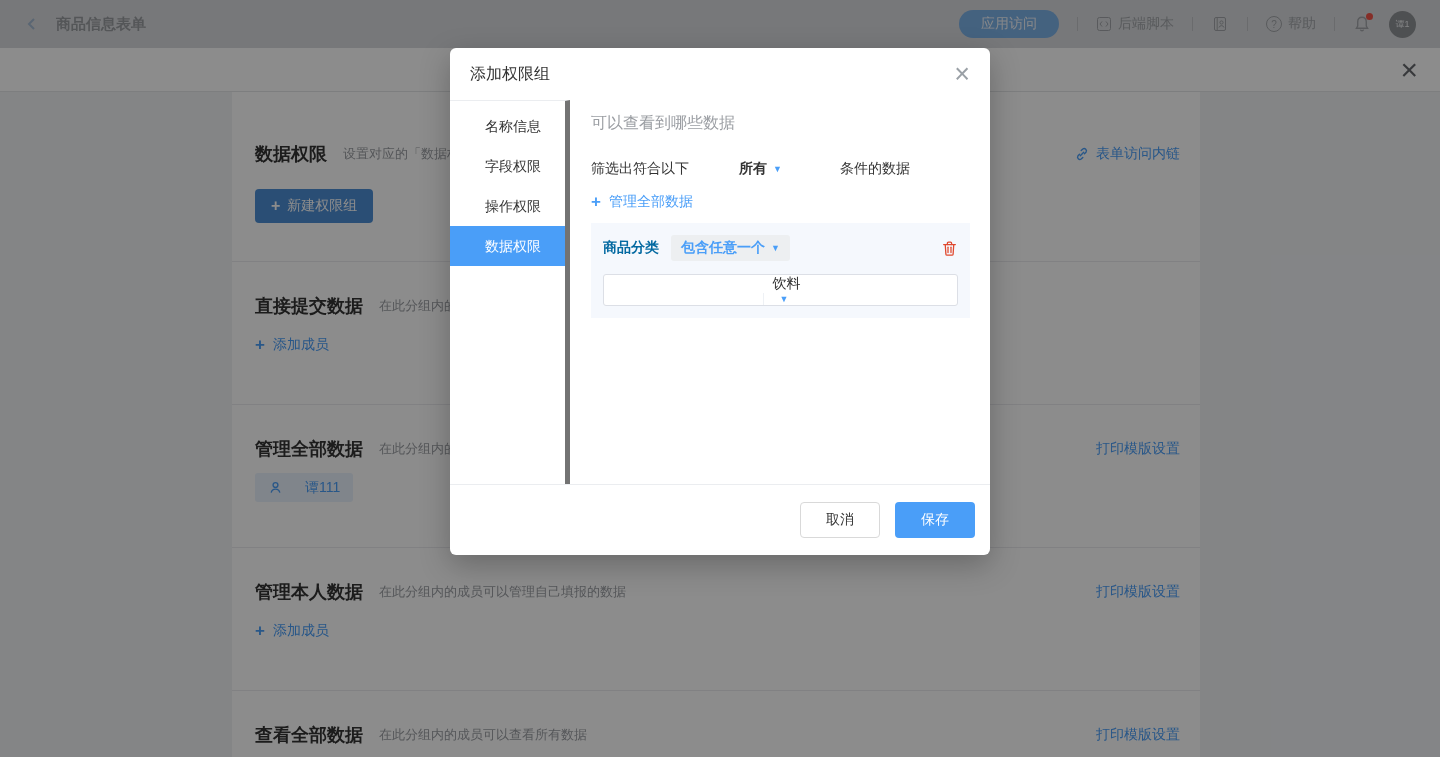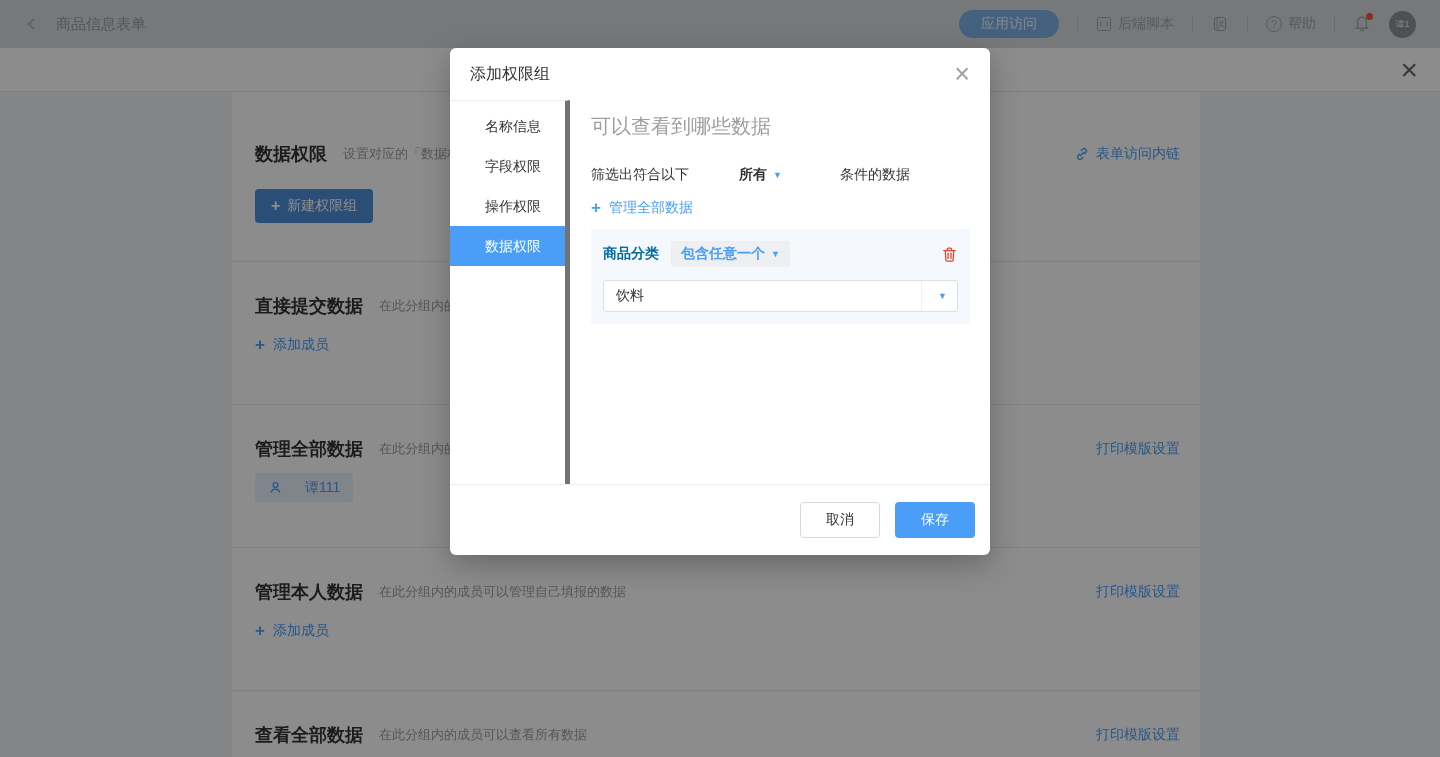--- a/index.html
+++ b/index.html
@@ -2,21 +2,21 @@
 <html><head>
 <meta charset="utf-8">
 <style>
   * { margin:0; padding:0; box-sizing:border-box; }
   html,body { width:1440px; height:757px; overflow:hidden; }
   body { position:relative; font-family:"Liberation Sans","DejaVu Sans",sans-serif; background:#f0f2f5; font-size:14px; }
 
   
   .app-header { position:absolute; top:0; left:0; width:1440px; height:48px; background:#d9dbde; display:flex; align-items:center; justify-content:space-between; padding:0 24px; z-index:1; }
   .hdr-left { display:flex; align-items:center; gap:16px; }
-  .hdr-title { font-size:15px; color:#9a9da1; }
+  .hdr-title { font-size:15px; color:#9a9da1;font-weight:bold; }
   .hdr-right { display:flex; align-items:center; }
   .hdr-div { width:1px; height:14px; background:#c2c4c7; margin:0 18px; }
   .pill-btn { height:28px; padding:0 22px; border-radius:14px; background:#7db2e8; color:#f2f6fa; display:flex; align-items:center; font-size:14px; cursor:pointer; }
   .hdr-item { display:flex; align-items:center; gap:6px; color:#a2a5a9; font-size:14px; cursor:pointer; }
   .help-circle { width:16px; height:16px; border:1.5px solid #a2a5a9; border-radius:50%; display:flex; align-items:center; justify-content:center; font-size:10px; color:#a2a5a9; }
   .bell-wrap { position:relative; cursor:pointer; }
   .bell-dot { position:absolute; top:-2px; right:-2px; width:7px; height:7px; border-radius:50%; background:#f25549; }
   .avatar { width:27px; height:27px; border-radius:50%; background:#8f9296; color:#eceef0; font-size:9px; display:flex; align-items:center; justify-content:center; margin-left:18px; cursor:pointer; }
 
   
@@ -52,33 +52,33 @@
   
   .modal { position:absolute; left:450px; top:48px; width:540px; height:507px; background:#fff; border-radius:6px; box-shadow:0 10px 30px rgba(0,0,0,0.25); z-index:60; }
   .modal-header { height:52px; display:flex; align-items:center; justify-content:space-between; padding:0 20px; }
   .modal-title { font-size:16px; color:#333; }
   .modal-x { font-size:27px; color:#9aa0a6; line-height:27px; cursor:pointer; }
   .modal-body { position:absolute; top:52px; left:0; right:0; bottom:71px; display:flex; }
   .modal-side { width:120px; border-top:1px solid #ebedf0; border-right:5px solid #737373; padding-top:5px; }
   .side-tab { height:40px; line-height:40px; text-align:right; padding-right:24px; font-size:14px; color:#333; cursor:pointer; }
   .side-tab.active { background:#4a9ef8; color:#fff; }
   .modal-content { flex:1; padding:13px 20px 0 21px; }
-  .hint { color:#9b9ea3; font-size:20px; }
+  .hint { color:#9b9ea3; font-size:16px; }
   .filter-line { margin-top:26px; display:flex; align-items:flex-start; color:#333; font-size:14px;gap:36px; }
   .mode-select { display:flex; align-items:center; margin:0 22px 0 14px; cursor:pointer; }
   .mode-select .lbl { font-weight:bold; color:#333; }
   .caret { font-size:9px; color:#4a9ef8; margin-left:6px; }
   .add-filter { margin-top:15px; }
   .filter-card { margin-top:12px; background:#f5f8fd; padding:12px; }
   .cond-row1 { display:flex; align-items:center; }
   .field-name { font-weight:bold; color:#0369a1; font-size:14px; }
   .operator { display:flex; align-items:center; margin-left:12px; background:#edeff1; border-radius:3px; padding:4px 10px; color:#4a9ef8; font-weight:bold; font-size:14px; cursor:pointer; }
   .spacer { flex:1; }
   .trash { cursor:pointer; display:flex; }
-  .cond-select { margin-top:13px; height:32px; background:#fff; border:1px solid #dcdfe6; border-radius:3px; display:flex; align-items:center; cursor:pointer; }
+  .cond-select { margin-top:13px; height:32px; background:#fff; border:1px solid #dcdfe6; border-radius:3px; display:flex; align-items:center; cursor:pointer;flex-direction:column; }
   .cond-value { flex:1; padding-left:12px; color:#333; font-size:14px; }
   .select-caret { width:36px; height:100%; border-left:1px solid #eef1f5; display:flex; align-items:center; justify-content:center; }
   .modal-footer { position:absolute; bottom:0; left:0; right:0; height:71px; border-top:1px solid #ebedf0; display:flex; align-items:center; justify-content:flex-end; gap:15px; padding-right:15px; }
   .btn { width:80px; height:36px; border-radius:4px; display:flex; align-items:center; justify-content:center; font-size:14px; cursor:pointer; }
   .btn-cancel { background:#fff; border:1px solid #d9d9d9; color:#333; }
   .btn-save { background:#4a9ef8; color:#fff; }
   svg { display:block; }
 </style>
 </head>
 <body>

